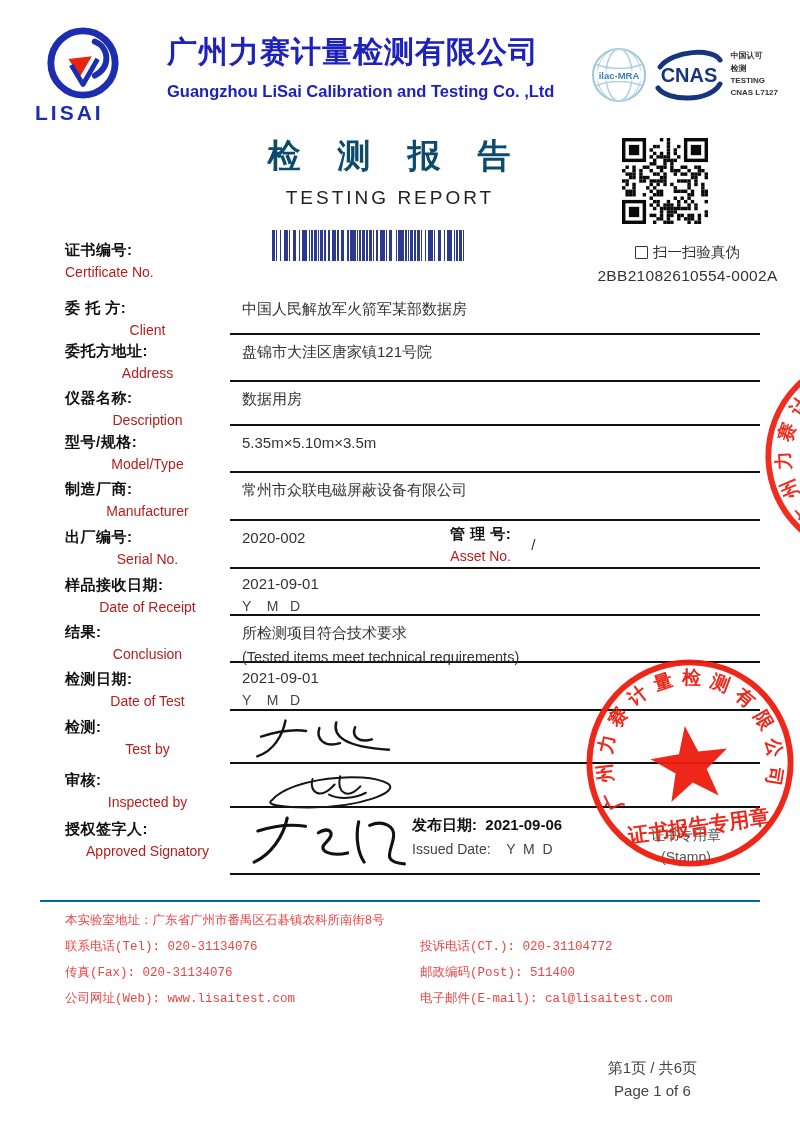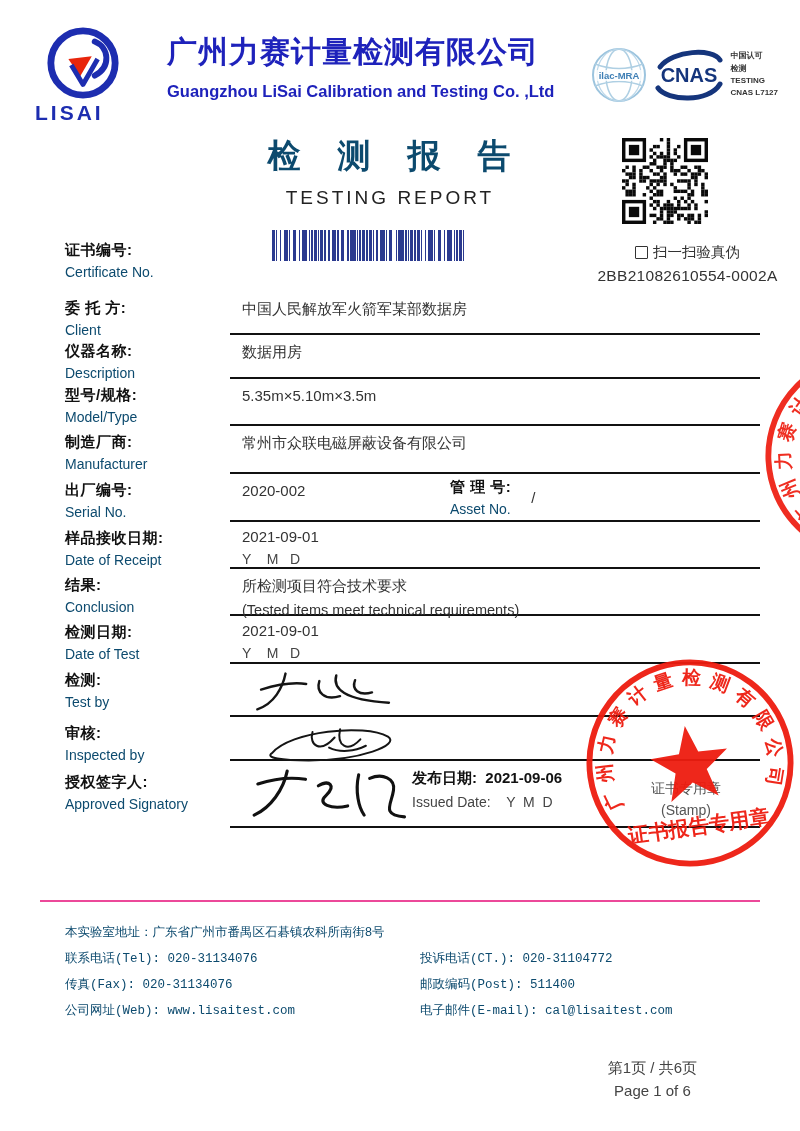--- a/index.html
+++ b/index.html
@@ -18,21 +18,21 @@
 
   
   .title-block{position:absolute;top:134px;left:0;width:780px;text-align:center;}
   .title-cn{font-size:33px;font-weight:bold;color:#0c4a6e;letter-spacing:2px;}
   .title-en{font-size:19px;color:#222;letter-spacing:3px;margin-top:8px;}
   .qr{position:absolute;left:622px;top:138px;width:86px;height:86px;}
 
   
   .cert-label{position:absolute;left:65px;top:241px;}
   .lab-cn{font-size:15px;font-weight:bold;color:#111;letter-spacing:.5px;}
-  .lab-en{font-size:14px;color:#0c4a6e;margin-top:4px;}
+  .lab-en{font-size:14px;color:#b91c1c;margin-top:4px;text-align:center;}
   .barcode{position:absolute;left:272px;top:230px;width:240px;height:31px;display:flex;align-items:stretch;overflow:hidden;}
   .barcode div{background:#2b3a8f;height:100%;flex:none;}
   .verify{position:absolute;left:570px;top:243px;width:235px;text-align:center;}
   .verify-line{font-size:14.5px;color:#333;display:flex;align-items:center;justify-content:center;gap:5px;}
   .scan-box{display:inline-block;width:11px;height:11px;border:1.6px solid #333;border-radius:1px;}
   .cert-no{font-size:15.5px;color:#333;margin-top:5px;letter-spacing:.3px;}
 
   
   .fields{position:absolute;top:292px;left:65px;width:695px;}
   .frow{display:flex;}
@@ -47,22 +47,22 @@
   .issued{position:absolute;left:182px;top:8px;}
   .issued-cn{font-size:15px;font-weight:bold;color:#111;}
   .issued-en{font-size:14px;color:#444;margin-top:6px;white-space:pre;}
   .stamp-cap{position:absolute;left:400px;top:16px;width:112px;text-align:center;color:#555;font-size:14px;line-height:1.6;}
 
   
   .stamp{position:absolute;left:583px;top:656px;width:214px;height:214px;transform:rotate(-8deg);opacity:.95;pointer-events:none;}
   .stamp-edge{position:absolute;left:762px;top:350px;width:212px;height:212px;transform:rotate(-24deg);opacity:.92;pointer-events:none;}
 
   
-  .footer{position:absolute;left:40px;right:40px;top:900px;border-top:2px solid #ec4899;padding-top:22px;
-          font-size:12.5px;color:#0c4a6e;}
+  .footer{position:absolute;left:40px;right:40px;top:900px;border-top:2px solid #0369a1;padding-top:10px;
+          font-size:12.5px;color:#ef4444;}
   .faddr{padding-left:25px;margin-bottom:9px;}
   .contacts{display:grid;grid-template-columns:355px 1fr;row-gap:9px;padding-left:25px;font-family:Liberation Mono, monospace;}
   .pagenum{position:absolute;right:103px;top:1056px;text-align:center;font-size:15px;color:#444;line-height:1.55;}
 </style>
 </head>
 <body>
 
 <div class="page">
 
   <div class="header">
@@ -376,20 +376,27 @@
   <div class="fields">
 
     <div class="frow" style="height:43px">
       <div class="flabel">
           <div class="lab-cn">委 托 方:</div>
         <div class="lab-en">Client</div>
         </div>
       <div class="fvalue"><span>中国人民解放军火箭军某部数据房</span></div>
     </div>
 
+    <div class="frow" style="height:47px">
+      <div class="flabel">
+          <div class="lab-cn">委托方地址:</div>
+        <div class="lab-en">Address</div>
+        </div>
+      <div class="fvalue"><span>盘锦市大洼区唐家镇121号院</span></div>
+    </div>
 
     <div class="frow" style="height:44px">
       <div class="flabel">
           <div class="lab-cn">仪器名称:</div>
         <div class="lab-en">Description</div>
         </div>
       <div class="fvalue"><span>数据用房</span></div>
     </div>
 
     <div class="frow" style="height:47px">

